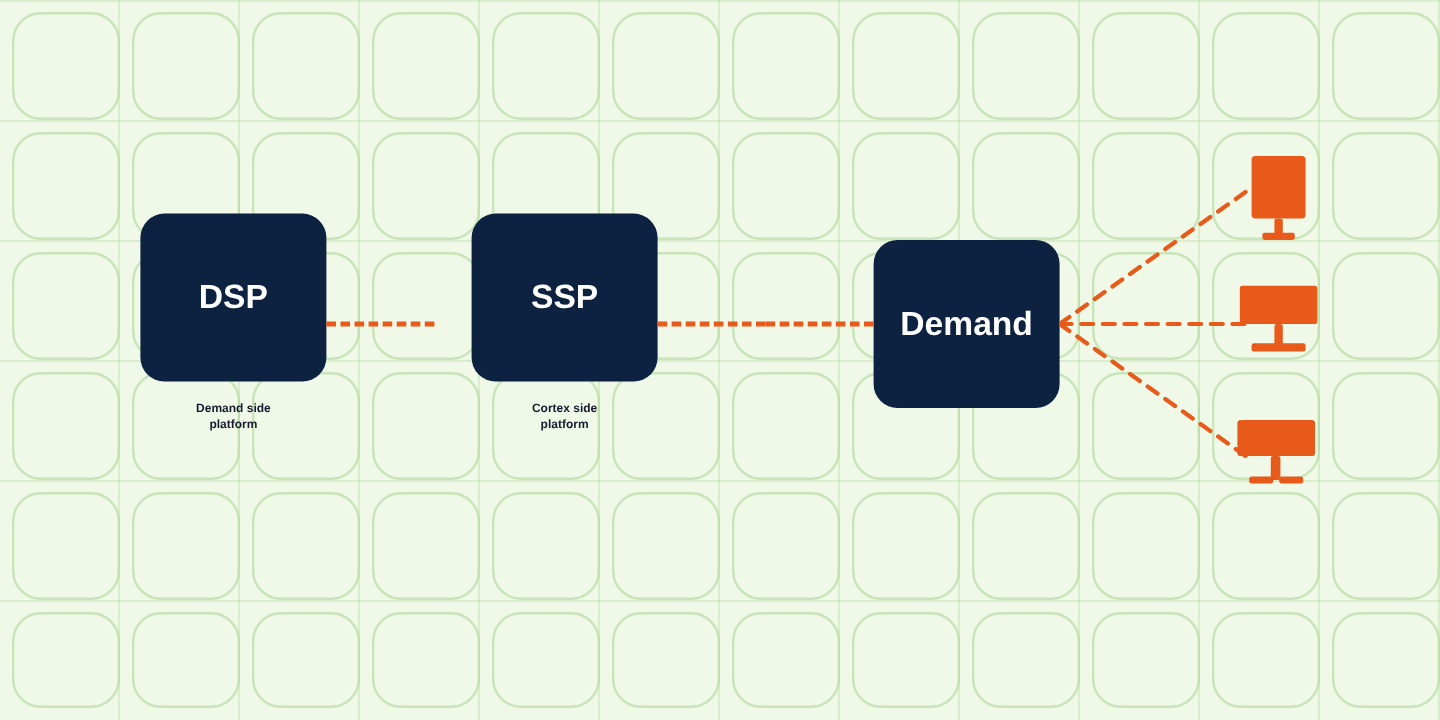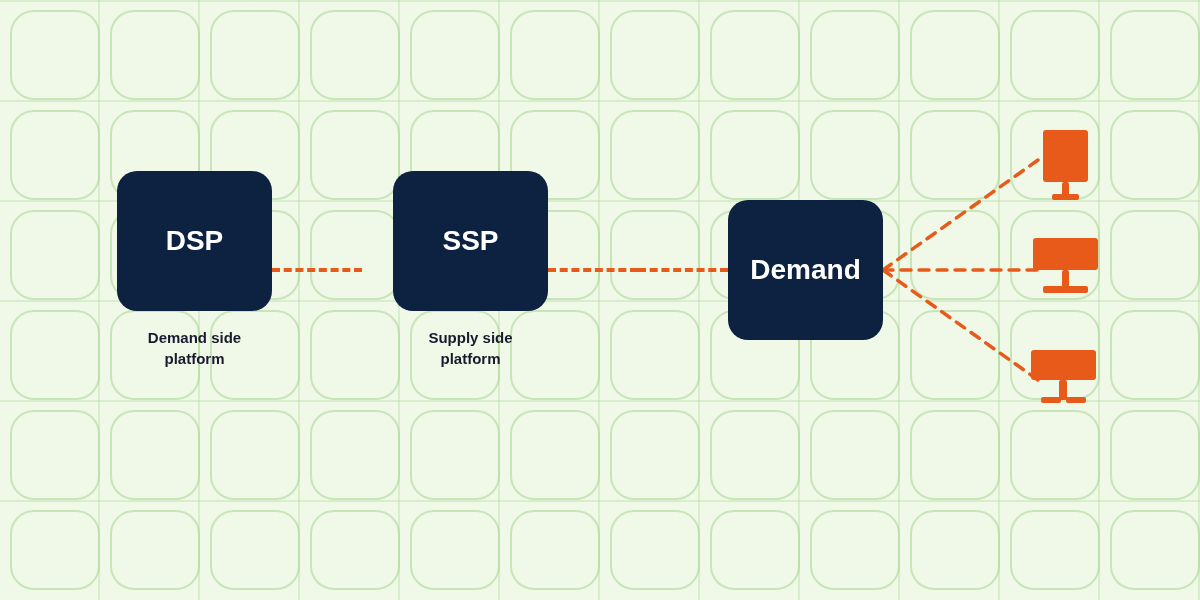--- a/index.html
+++ b/index.html
@@ -69,21 +69,21 @@
     }
 
     .node-label {
       color: #ffffff;
       font-size: 28px;
       font-weight: 800;
       line-height: 1.2;
     }
 
     .node-sublabel {
-      font-size: 15px;
+      font-size: 10px;
       font-weight: 700;
       color: #1a1a2e;
       text-align: center;
       line-height: 1.4;
     }
 
     
     .connector {
       flex: 1;
       height: 4px;
@@ -204,21 +204,21 @@
     </div>
 
     <div class="connector" style="margin-bottom:60px;">
       <div class="dashed-line"></div>
     </div>
 
     <div class="node-wrapper" style="margin-bottom:60px;padding-left:31px;">
       <div class="node-box">
         <span class="node-label">SSP</span>
       </div>
-      <span class="node-sublabel" style="white-space:pre-line;">Supply side
+      <span class="node-sublabel" style="white-space:pre-line;">Cortex side
 platform</span>
     </div>
 
     <div class="connector" style="margin-bottom:60px;">
       <div class="dashed-line"></div>
     </div>
 
 
     <div class="connector" style="margin-bottom:60px;">
       <div class="dashed-line"></div>

